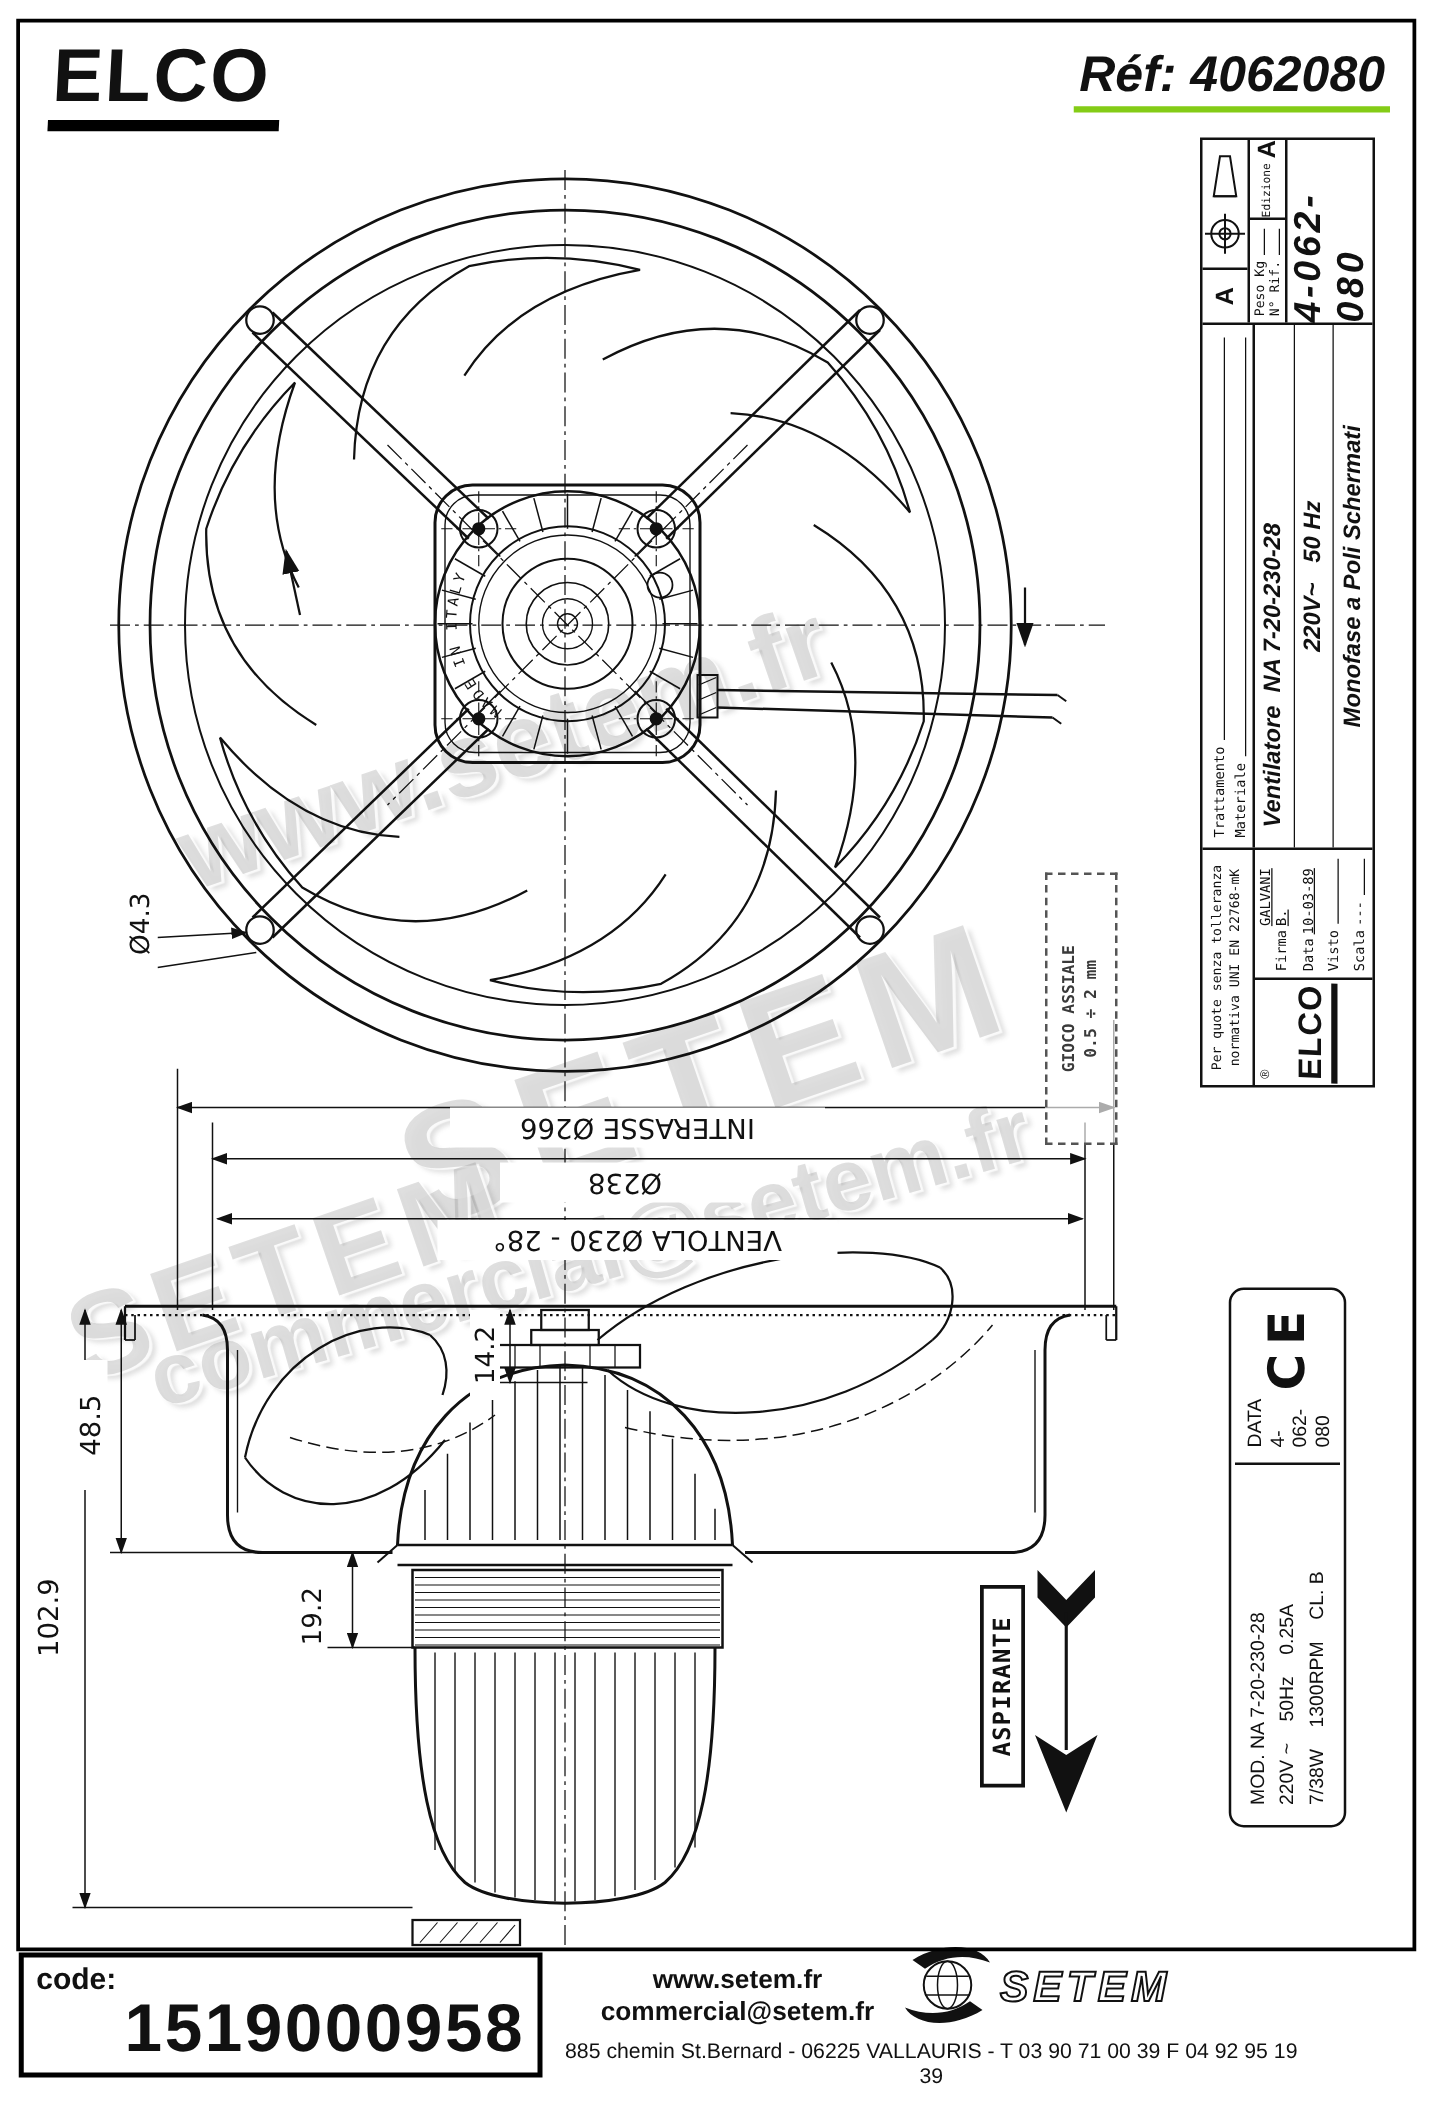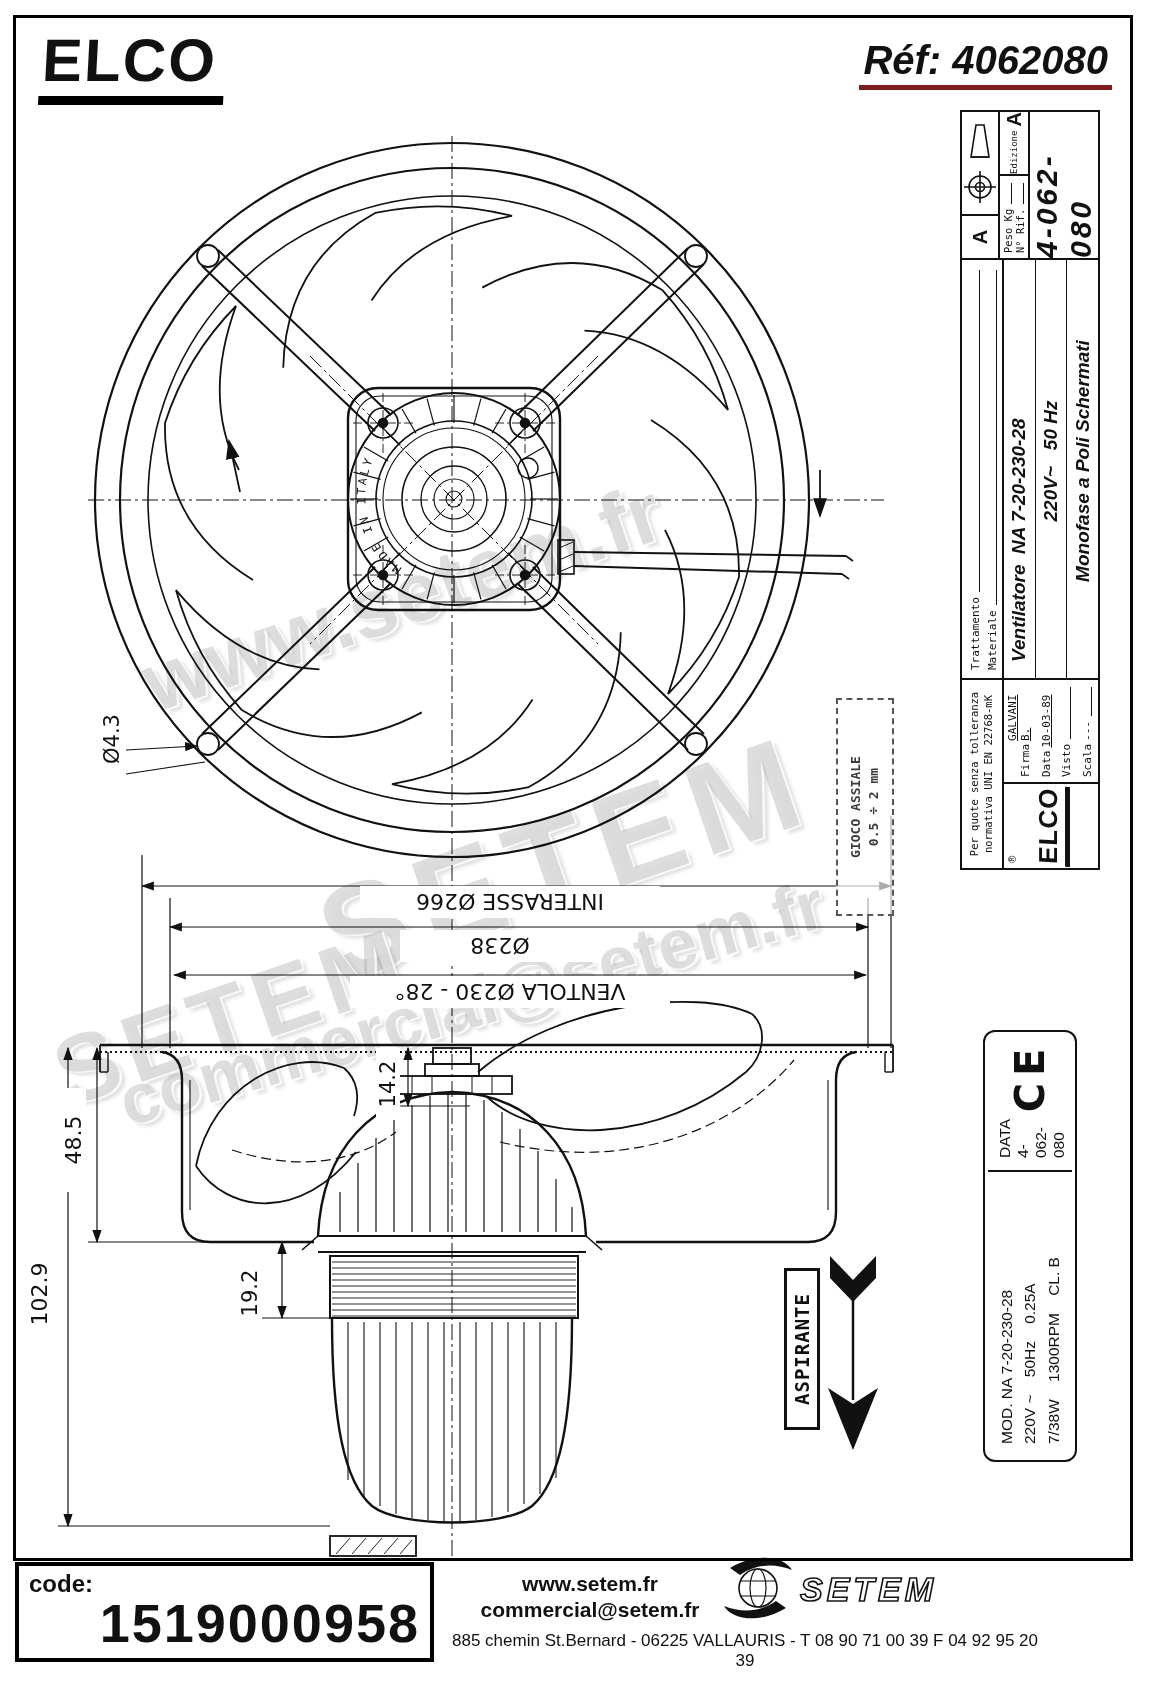--- a/index.html
+++ b/index.html
@@ -15,21 +15,21 @@
   svg.draw{position:absolute;left:0;top:0;z-index:1;}
   .z2{z-index:2;}
   
   .wm{position:absolute;z-index:0;font-weight:bold;white-space:nowrap;
       color:rgba(110,110,110,0.22);
       text-shadow:2px 2px 1px rgba(255,255,255,0.85),4px 5px 4px rgba(90,90,90,0.20);}
   
   .elco-main{position:absolute;left:40px;top:26px;z-index:2;font-weight:900;font-size:60px;
       letter-spacing:2px;border-bottom:9px solid #000;padding:0 8px 1px 2px;transform:skewX(-3deg);}
   .ref-wrap{position:absolute;left:790px;top:38px;width:322px;display:flex;justify-content:flex-end;z-index:2;}
-  .ref-text{font-weight:bold;font-style:italic;font-size:40px;border-bottom:5px solid #7f1d1d;padding:0 4px 2px;}
+  .ref-text{font-weight:bold;font-style:italic;font-size:40px;border-bottom:5px solid #84cc16;padding:0 4px 2px;}
   
   .tb{display:flex;width:100%;height:100%;border:2.5px solid #111;background:#fff;}
   .tb-sec1{width:190px;border-right:2px solid #111;display:flex;flex-direction:column;}
   .tb-note{height:42px;border-bottom:2px solid #111;display:flex;flex-direction:column;align-items:center;
       justify-content:center;font-size:10.5px;line-height:1.3;text-align:center;}
   .tb-s1b{flex:1;display:flex;}
   .tb-elco{width:86px;border-right:2px solid #111;display:flex;align-items:center;justify-content:center;position:relative;}
   .tb-elco-text{font-weight:900;font-size:26px;letter-spacing:1px;border-bottom:5px solid #111;padding:0 2px 1px;transform:skewX(-3deg);}
   .tb-reg{position:absolute;top:3px;left:5px;font-size:10px;}
   .tb-rows{flex:1;display:flex;flex-direction:column;font-size:11px;padding:2px 5px 4px;}
@@ -468,21 +468,21 @@
       <div class="pl-ce">CE</div>
     </div>
   </div>
 
   <div class="code-box">
     <div class="code-label">code:</div>
     <div class="code-value">1519000958</div>
   </div>
   <div class="foot-www">www.setem.fr</div>
   <div class="foot-mail">commercial@setem.fr</div>
-  <div class="foot-addr">885 chemin St.Bernard  -  06225 VALLAURIS  -  T 08 90 71 00 39   F 04 92 95 20 39</div>
+  <div class="foot-addr">885 chemin St.Bernard  -  06225 VALLAURIS  -  T 03 90 71 00 39   F 04 92 95 19 39</div>
 
   <svg class="abs z2" style="left:718px;top:1548px;" width="220" height="80" viewBox="0 0 220 80">
     <g>
       <circle cx="40" cy="40" r="19" stroke="#111" stroke-width="1.6" fill="none"></circle>
       <ellipse cx="40" cy="40" rx="8" ry="19" stroke="#111" stroke-width="1.2" fill="none"></ellipse>
       <line x1="23" y1="33" x2="57" y2="33" stroke="#111" stroke-width="1.2"></line>
       <line x1="22" y1="48" x2="58" y2="48" stroke="#111" stroke-width="1.2"></line>
       <path d="M12 20 C38 4 66 8 74 22 C56 15 38 16 22 27 Z" fill="#111"></path>
       <path d="M68 60 C42 76 14 72 6 58 C24 65 42 64 58 53 Z" fill="#111"></path>
     </g>

